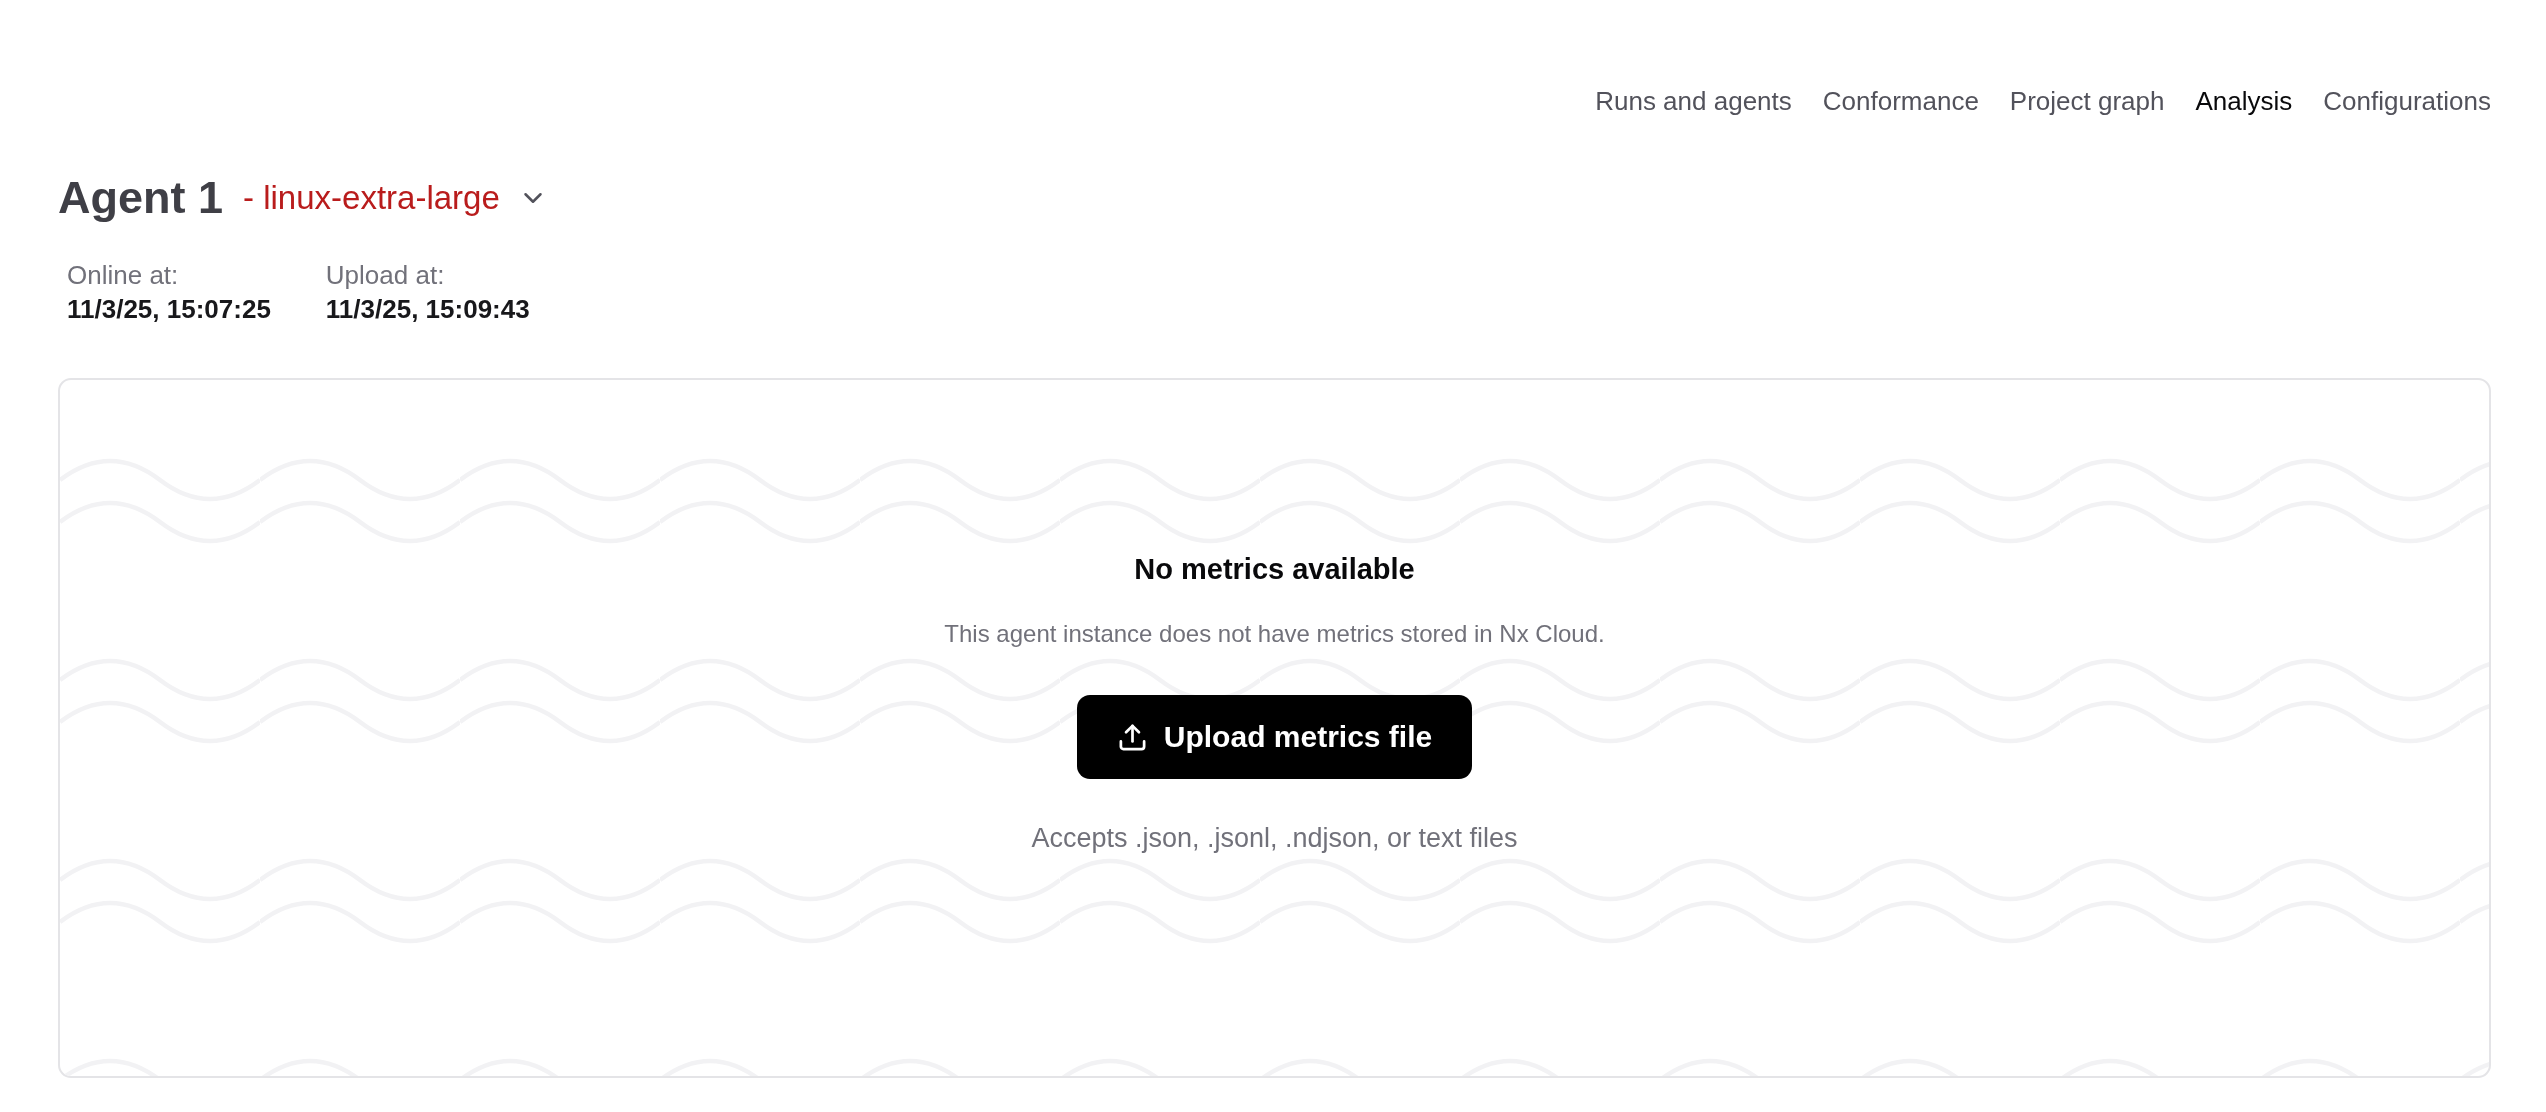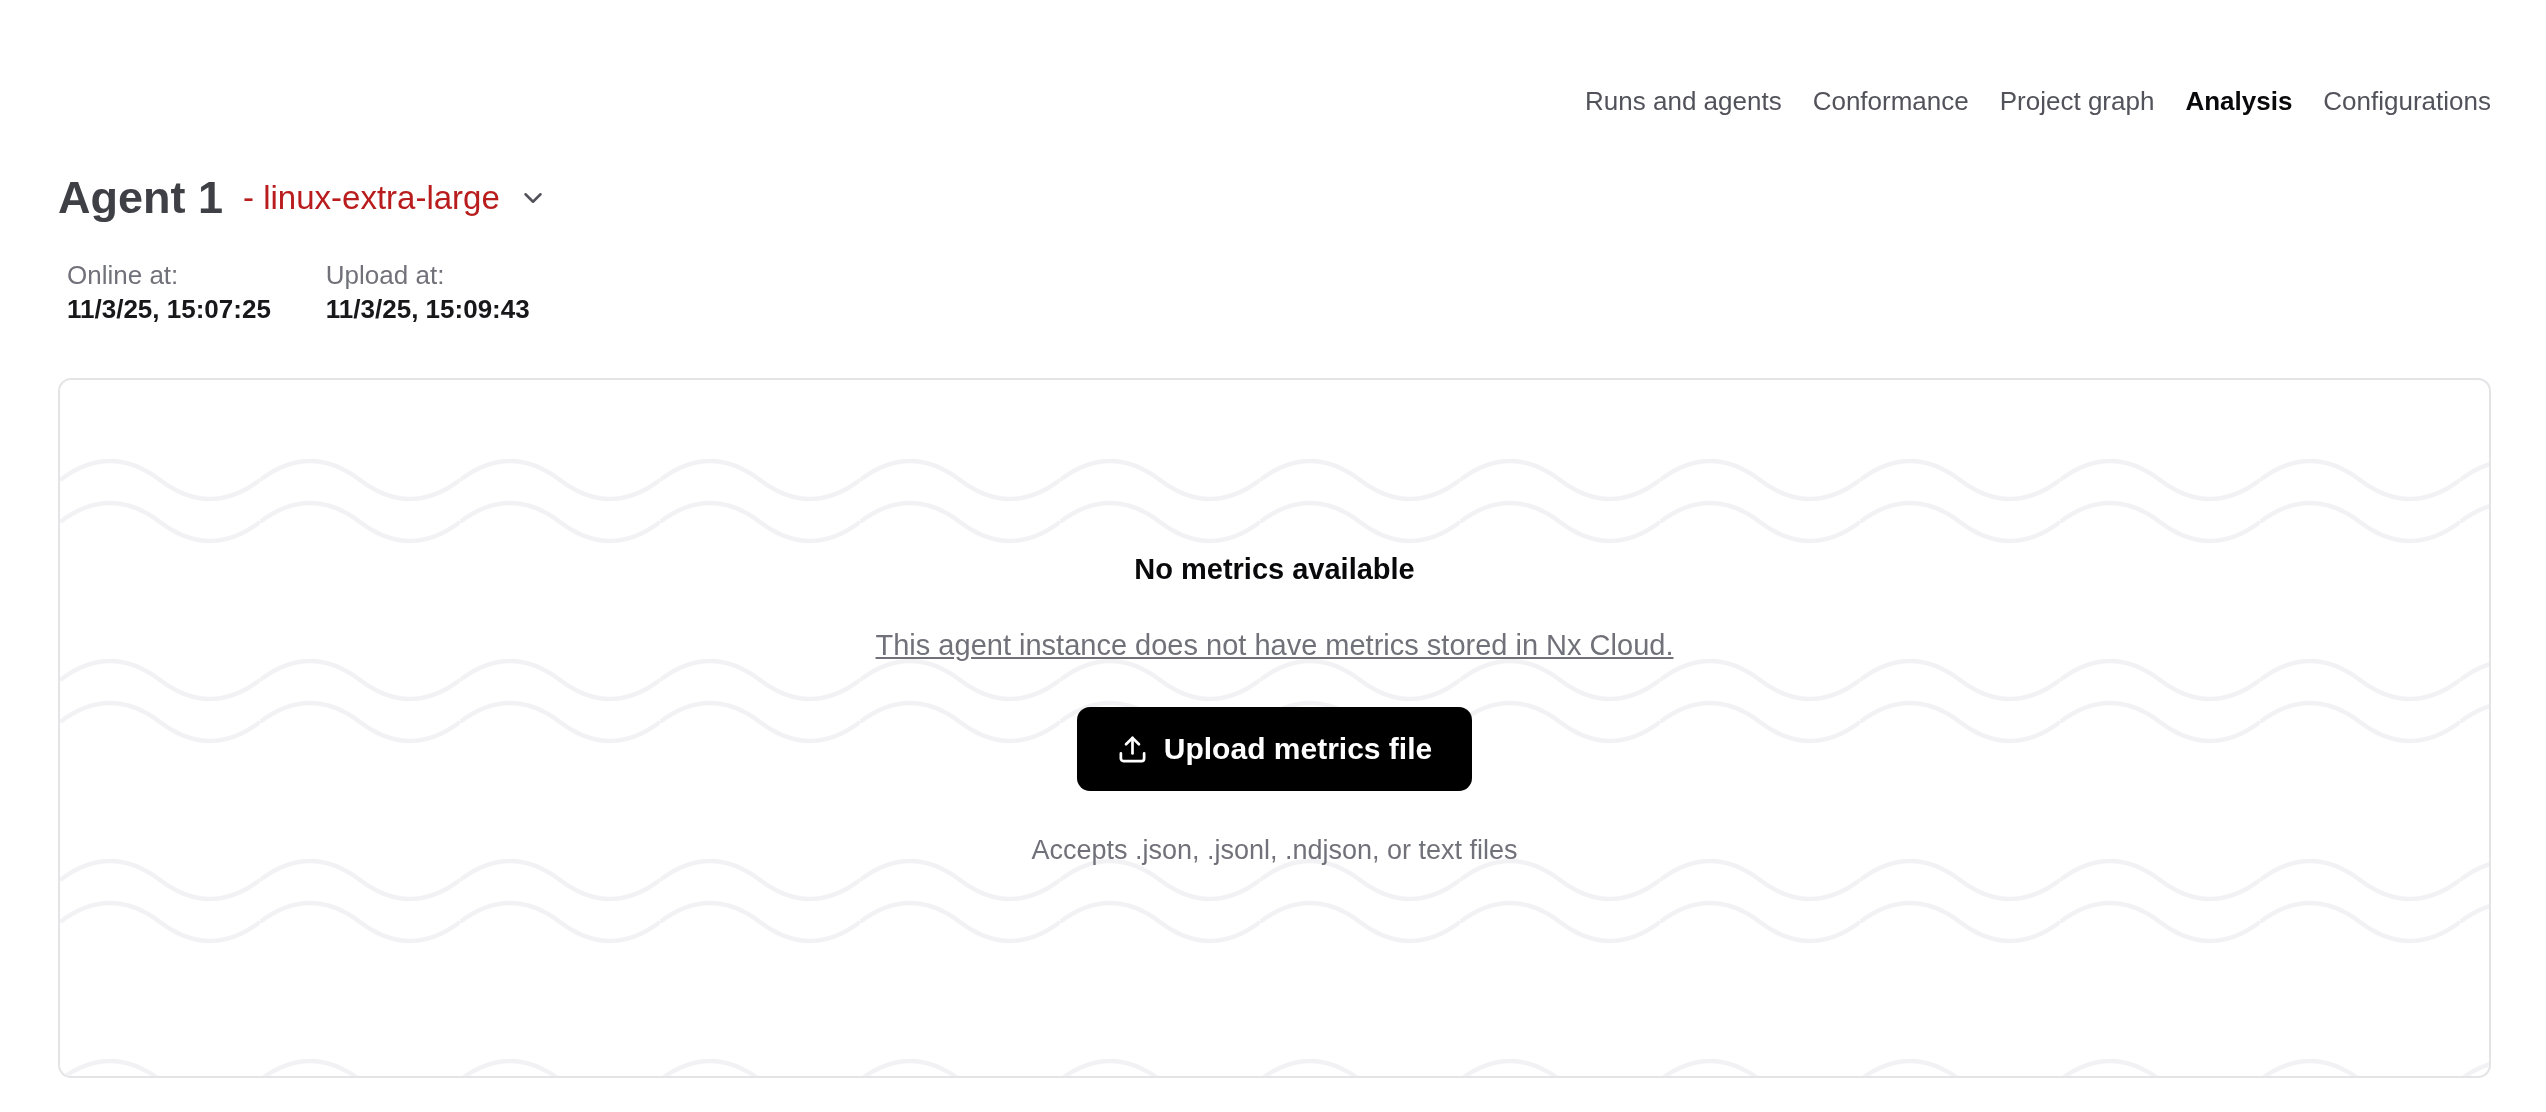--- a/index.html
+++ b/index.html
@@ -18,21 +18,21 @@
     gap: 31px;
     padding: 52px 55px 0 35px;
     height: 86px;
     margin-top: 32px;
   }
   .nav-item {
     font-size: 26px; line-height: 32px;
     color: #52525b; text-decoration: none; cursor: pointer;
     white-space: nowrap;
   }
-  .nav-item.active { color: #09090b; font-weight: 700; }
+  .nav-item.active { color: #09090b; font-weight: 400; }
 
   
   .header-row {
     display: flex; align-items: center;
     margin: 52px 55px 0 58px;
   }
   .page-title { font-size: 45px; font-weight: 700; color: #3f3f46; line-height: 56px; }
   .page-subtitle { font-size: 33px; color: #b91c1c; margin-left: 20px; }
   .chevron-btn {
     margin-left: 18px; background: none; border: none; padding: 0;
@@ -67,23 +67,23 @@
   .card-content {
     position: relative;
     display: flex; flex-direction: column; align-items: center;
     padding-top: 171px;
   }
   .empty-heading {
     font-size: 29px; font-weight: 700; color: #09090b; line-height: 36px;
     margin: 0;
   }
   .empty-body {
-    margin-top: 35px;
-    font-size: 29px; line-height: 47px;
-    color: #71717a; text-align: center; text-decoration: underline;
+    margin-top: 23px;
+    font-size: 24px; line-height: 47px;
+    color: #71717a; text-align: center;
   }
   .upload-btn {
     margin-top: 38px;
     display: flex; align-items: center; gap: 16px;
     height: 84px; padding: 0 40px;
     background: #000000; color: #ffffff;
     border: none; border-radius: 13px;
     font-family: inherit; font-size: 30px; font-weight: 600;
     cursor: pointer;
   }

